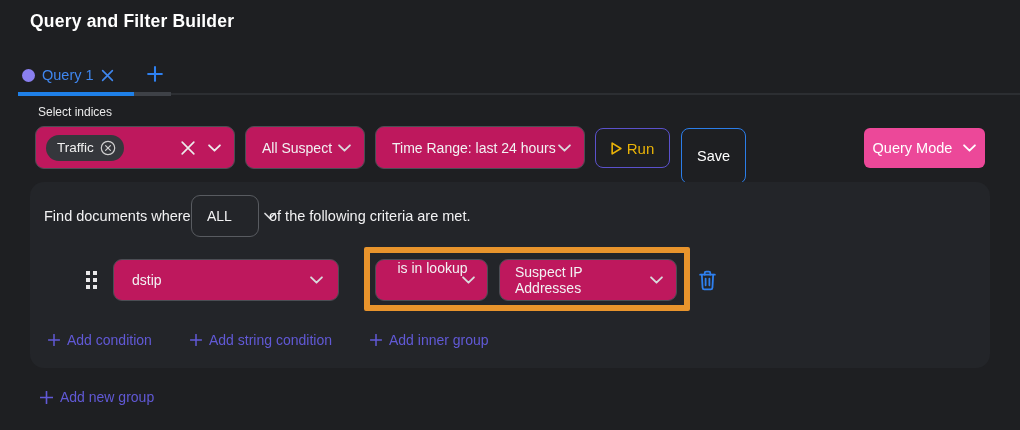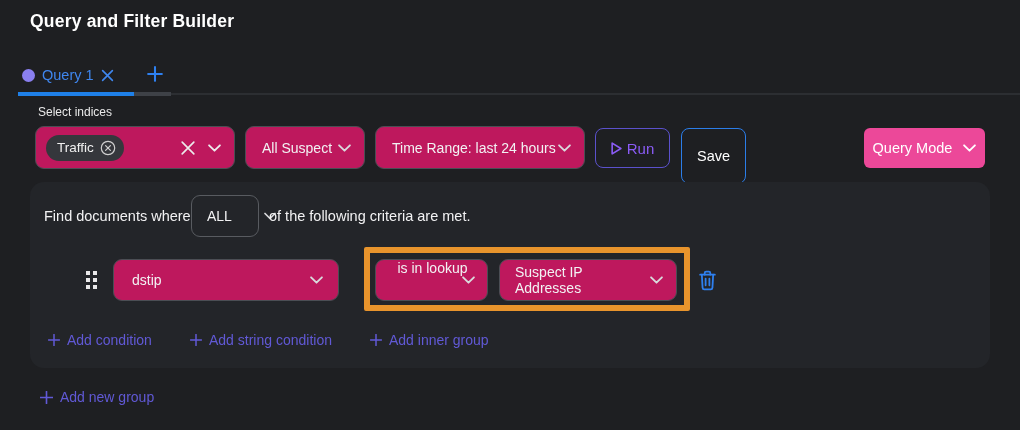--- a/index.html
+++ b/index.html
@@ -63,21 +63,21 @@
 
   .combo-tenants { left: 245px; top: 126px; width: 120px; height: 43px; padding: 0 13px 0 16px; }
   .combo-time    { left: 375px; top: 126px; width: 210px; height: 43px; padding: 0 13px 0 16px; }
 
   .btn {
     display: flex; align-items: center; justify-content: center;
     border-radius: 8px; background: transparent; cursor: pointer;
     font-size: 14.5px;
   }
   .btn-run  { left: 595px; top: 128px; width: 75px; height: 40px;
-              border: 1px solid #5b51cc; color: #8b5cf6; gap: 5px; font-size: 15px; }
+              border: 1px solid #5b51cc; color: #eab308; gap: 5px; font-size: 15px; }
   .btn-save { left: 681px; top: 128px; width: 65px; height: 56px;
               border: 1px solid #2b7de8; color: #ffffff; }
   .btn-qmode{ left: 864px; top: 128px; width: 121px; height: 40px;
               background: #ec4899; border-radius: 6px; color: #ffffff; gap: 11px; }
 
   
   .panel { left: 30px; top: 182px; width: 960px; height: 186px;
            background: #232529; border-radius: 14px; }
 
   .lead-text { left: 44px; top: 208px; font-size: 14.5px; }

